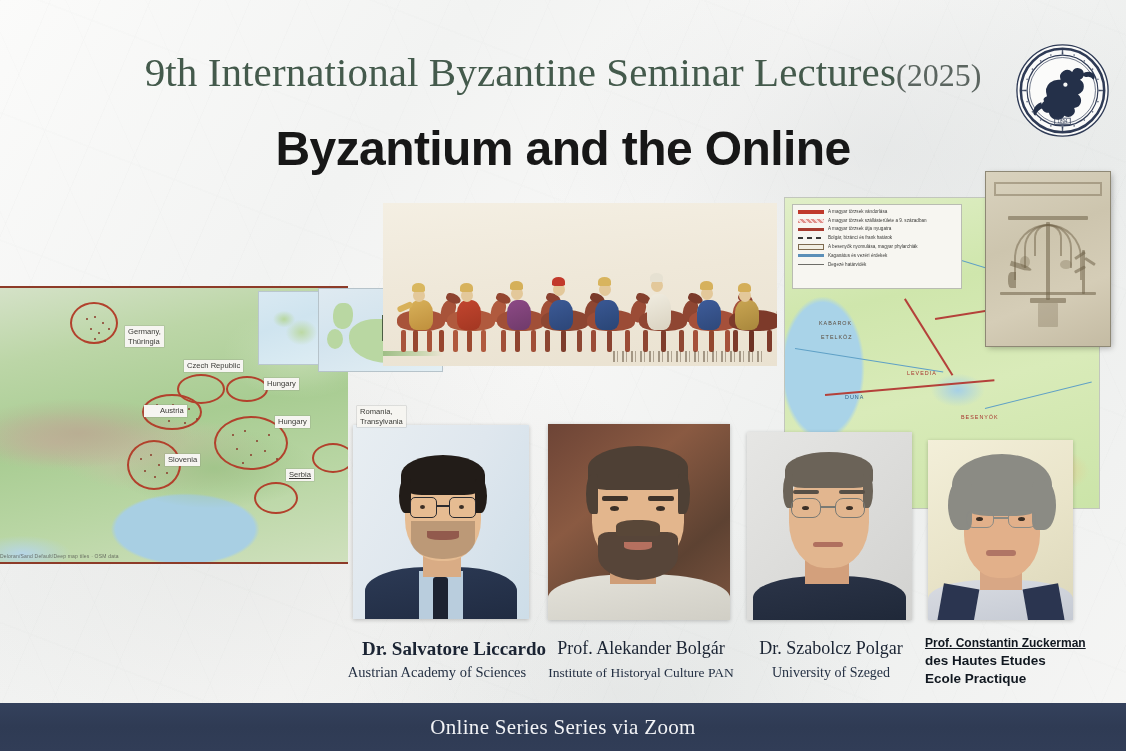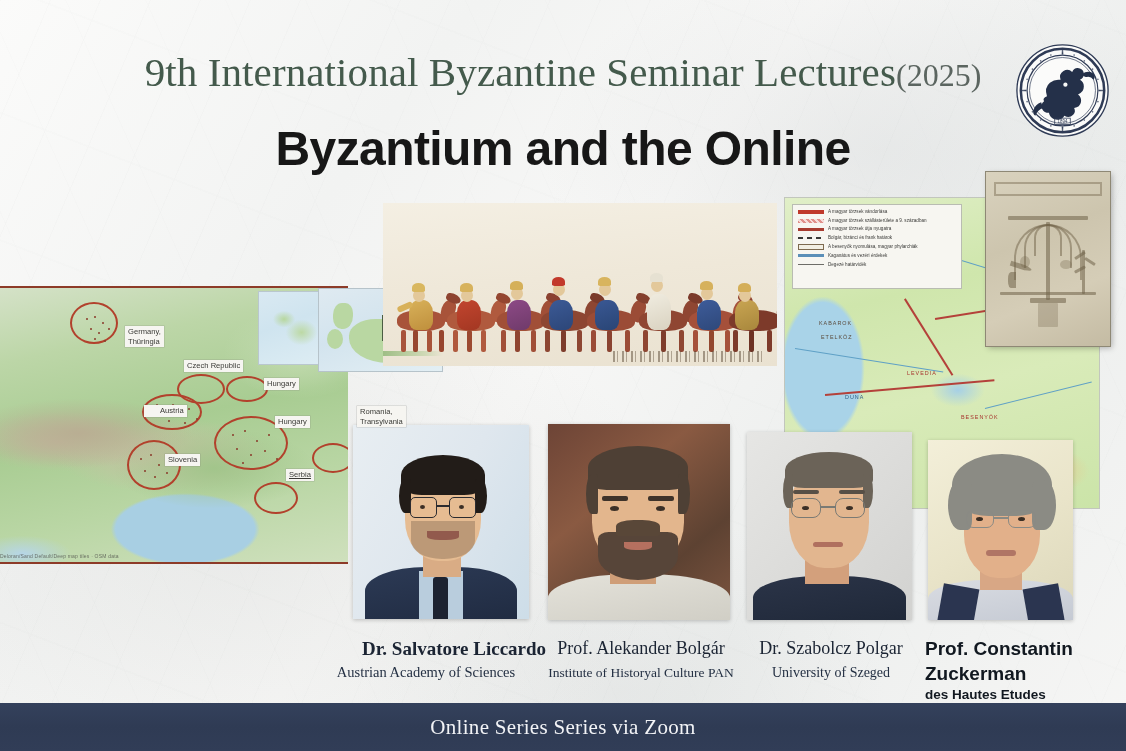--- a/index.html
+++ b/index.html
@@ -744,30 +744,30 @@
       <div class="glasses-l" style="left:38px;top:70px;width:28px;height:18px;border-color:#8a8a84;border-radius:7px;"></div>
       <div class="glasses-r" style="left:80px;top:70px;width:28px;height:18px;border-color:#8a8a84;border-radius:7px;"></div>
       <div class="glasses-bridge" style="left:66px;top:77px;width:14px;background:#8a8a84;"></div>
       <div class="eye" style="left:48px;top:77px;width:7px;height:4px;"></div>
       <div class="eye" style="left:90px;top:77px;width:7px;height:4px;"></div>
       <div class="mouth" style="left:58px;top:110px;width:30px;height:6px;background:#b07565;border-radius:3px;"></div>
     </div>
   </div>
 
   <div class="speaker-name" style="left:331px;top:638px;width:246px;font-size:19px;">Dr. Salvatore Liccardo</div>
-  <div class="speaker-affil" style="left:303px;top:664px;width:246px;font-size:14.5px;">Austrian Academy of Sciences</div>
+  <div class="speaker-affil" style="left:314px;top:664px;width:246px;font-size:14.5px;">Austrian Academy of Sciences</div>
 
   <div class="speaker-name" style="left:528px;top:638px;width:226px;font-size:18px;font-weight:normal;">Prof. Alekander Bolgár</div>
   <div class="speaker-affil" style="left:520px;top:665px;width:242px;font-size:13.5px;">Institute of Historyal Culture PAN</div>
 
   <div class="speaker-name" style="left:735px;top:638px;width:192px;font-size:18px;font-weight:normal;">Dr. Szabolcz Polgar</div>
   <div class="speaker-affil" style="left:735px;top:665px;width:192px;font-size:14px;">University of Szeged</div>
 
   <div class="speaker-block-sans" style="position:absolute;left:925px;top:636px;width:196px;">
-    <div class="speaker-name" style="position:static;font-size:19px;line-height:1.32;">Prof. Constantin Zuckerman</div>
+    <div class="speaker-name" style="position:static;font-size:12px;line-height:1.32;text-decoration:underline;">Prof. Constantin Zuckerman</div>
     <div class="speaker-affil" style="position:static;font-size:13.5px;line-height:1.32;">des Hautes Etudes</div>
     <div class="speaker-affil" style="position:static;font-size:13.5px;line-height:1.32;">Ecole Practique</div>
   </div>
 
   <div id="footer-bar">
     <span id="footer-text">Online Series Series via Zoom</span>
   </div>
 
 </div>
 

